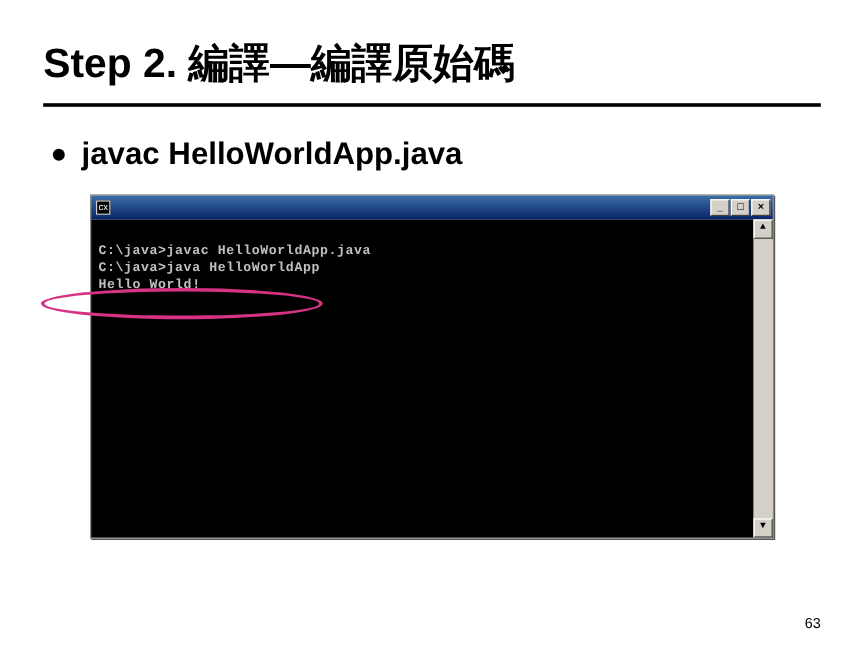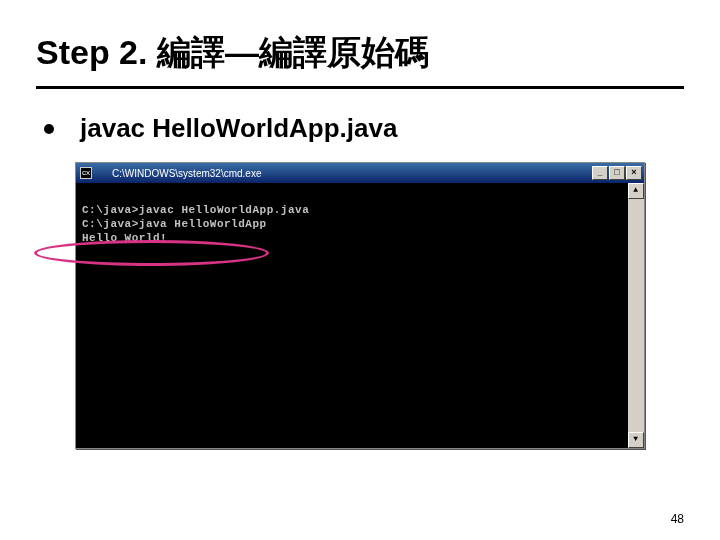--- a/index.html
+++ b/index.html
@@ -18,21 +18,21 @@
     font-size: 34px;
     font-weight: bold;
     color: #000000;
     border-bottom: 3px solid #000;
     padding-bottom: 10px;
     margin-bottom: 24px;
   }
   .bullet-row {
     display: flex;
     align-items: center;
-    gap: 26px;
+    gap: 14px;
     padding-left: 8px;
     margin-bottom: 18px;
   }
   .bullet-dot {
     width: 10px;
     height: 10px;
     background: #000;
     border-radius: 50%;
     flex-shrink: 0;
   }
@@ -52,21 +52,21 @@
     height: 20px;
     background: linear-gradient(#3a6ea5, #0a246a);
     display: flex;
     align-items: center;
     justify-content: space-between;
     padding: 0 2px 0 4px;
   }
   .cmd-title-left {
     display: flex;
     align-items: flex-end;
-    gap: 20px;
+    gap: 4px;
   }
   .cmd-icon {
     width: 12px;
     height: 12px;
     background: #000;
     border: 1px solid #ccc;
     font-size: 8px;
     color: #fff;
     line-height: 10px;
     text-align: center;
@@ -155,21 +155,20 @@
 
   <div class="bullet-row">
     <span class="bullet-dot"></span>
     <span class="bullet-text">javac HelloWorldApp.java</span>
   </div>
 
   <div class="cmd-window">
     <div class="cmd-titlebar">
       <div class="cmd-title-left">
         <span class="cmd-icon">cx</span>
-        <span class="cmd-title-text">C:\WINDOWS\system32\cmd.exe</span>
       </div>
       <div class="cmd-buttons">
         <div class="cmd-btn">_</div>
         <div class="cmd-btn">□</div>
         <div class="cmd-btn">×</div>
       </div>
     </div>
     <div class="cmd-body">
       <div class="cmd-line">C:\java&gt;javac HelloWorldApp.java</div>
       <div class="cmd-line"></div>
@@ -179,13 +178,13 @@
       <div class="scroll-track">
         <div class="scroll-arrow">▲</div>
         <div class="scroll-arrow scroll-bottom">▼</div>
       </div>
     </div>
   </div>
 </div>
 
 <div class="highlight-oval"></div>
 
-<div class="page-num">48</div>
+<div class="page-num">63</div>
 
 </body></html>

